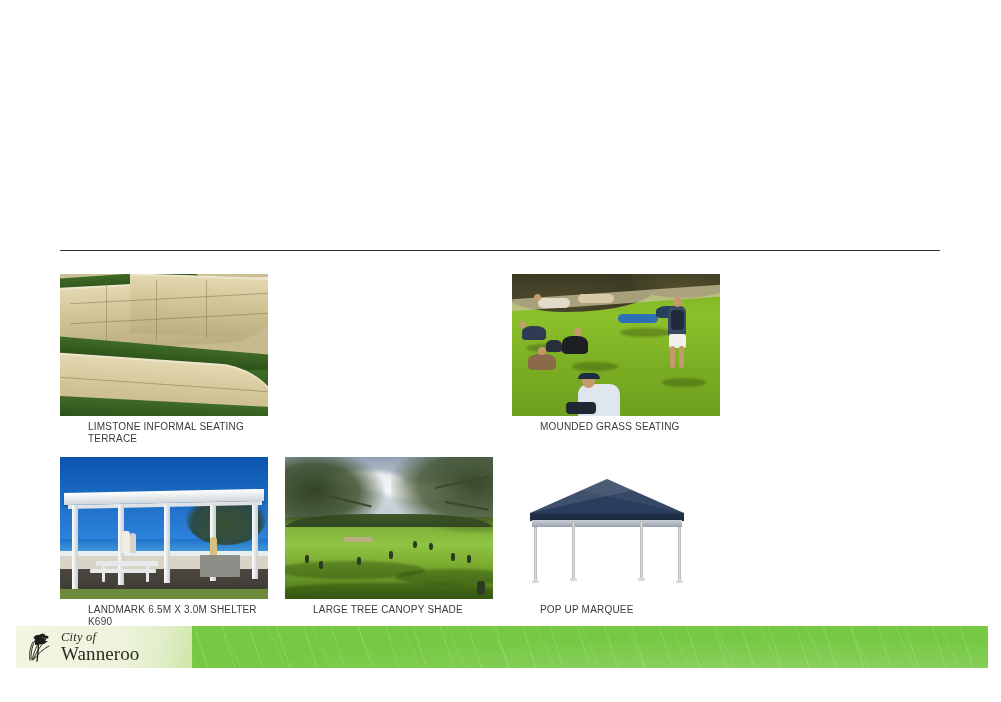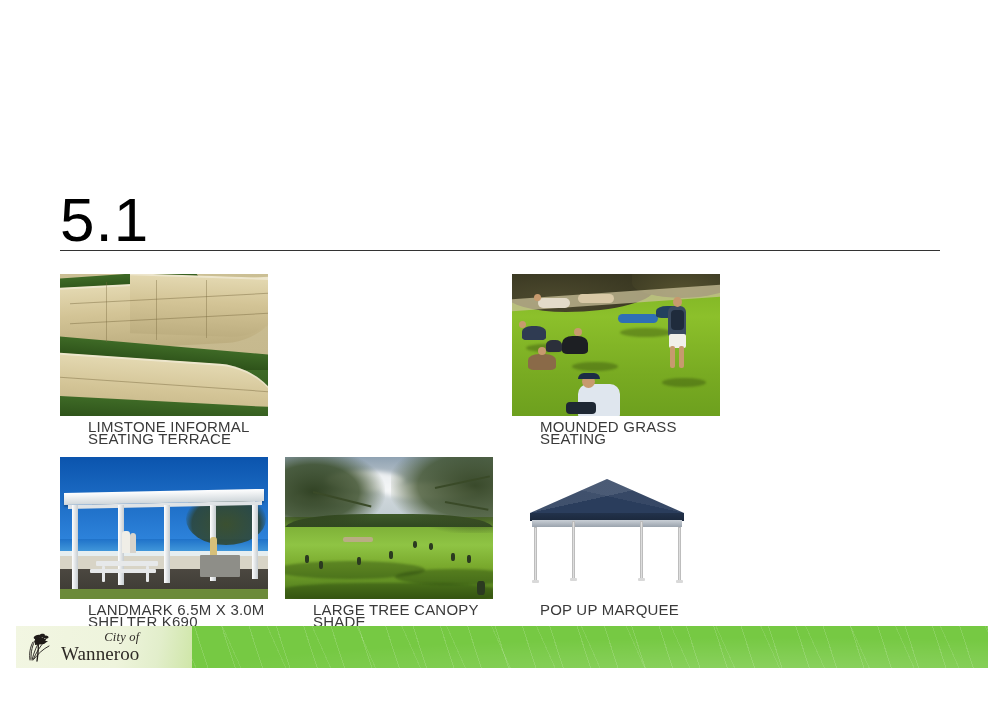--- a/index.html
+++ b/index.html
@@ -100,21 +100,21 @@
     width: 208px;
     height: 142px;
     position: relative;
     overflow: hidden;
     background: #ffffff;
   }
   .thumb.narrow { width: 190px; }
   .caption {
     margin-top: 5px;
     font-family: "Liberation Sans", sans-serif;
-    font-size: 15px;
+    font-size: 10px;
     line-height: 11.5px;
     letter-spacing: 0.2px;
     color: #3a3a3a;
     text-transform: uppercase;
     max-width: 206px;
     padding-left: 28px;
   }
 
   
   .scene { position: absolute; inset: 0; }
@@ -372,21 +372,20 @@
   .wanneroo-text {
     line-height: 1;
     color: #2e2a26;
   }
   .w-city {
     font-family: "Liberation Serif", serif;
     font-style: italic;
     font-size: 12.5px;
     display: block;
     letter-spacing: .2px;
-    text-align: right;
   }
   .w-name {
     font-family: "Liberation Serif", serif;
     font-size: 19px;
     display: block;
     margin-top: 1px;
     letter-spacing: .1px;
   }
   .emerge-logo {
     position: absolute;
@@ -420,21 +419,20 @@
     width: 36px; height: 36px;
   }
 </style>
 </head>
 <body>
 
 <div class="page">
 
   <div class="header">
     <div class="header-row">
-      <div class="section-number">5.1</div>
     </div>
     <div class="header-rule"></div>
   </div>
 
   <div class="grid">
 
     <div class="row">
 
       <div class="item col0">
         <div class="thumb">

